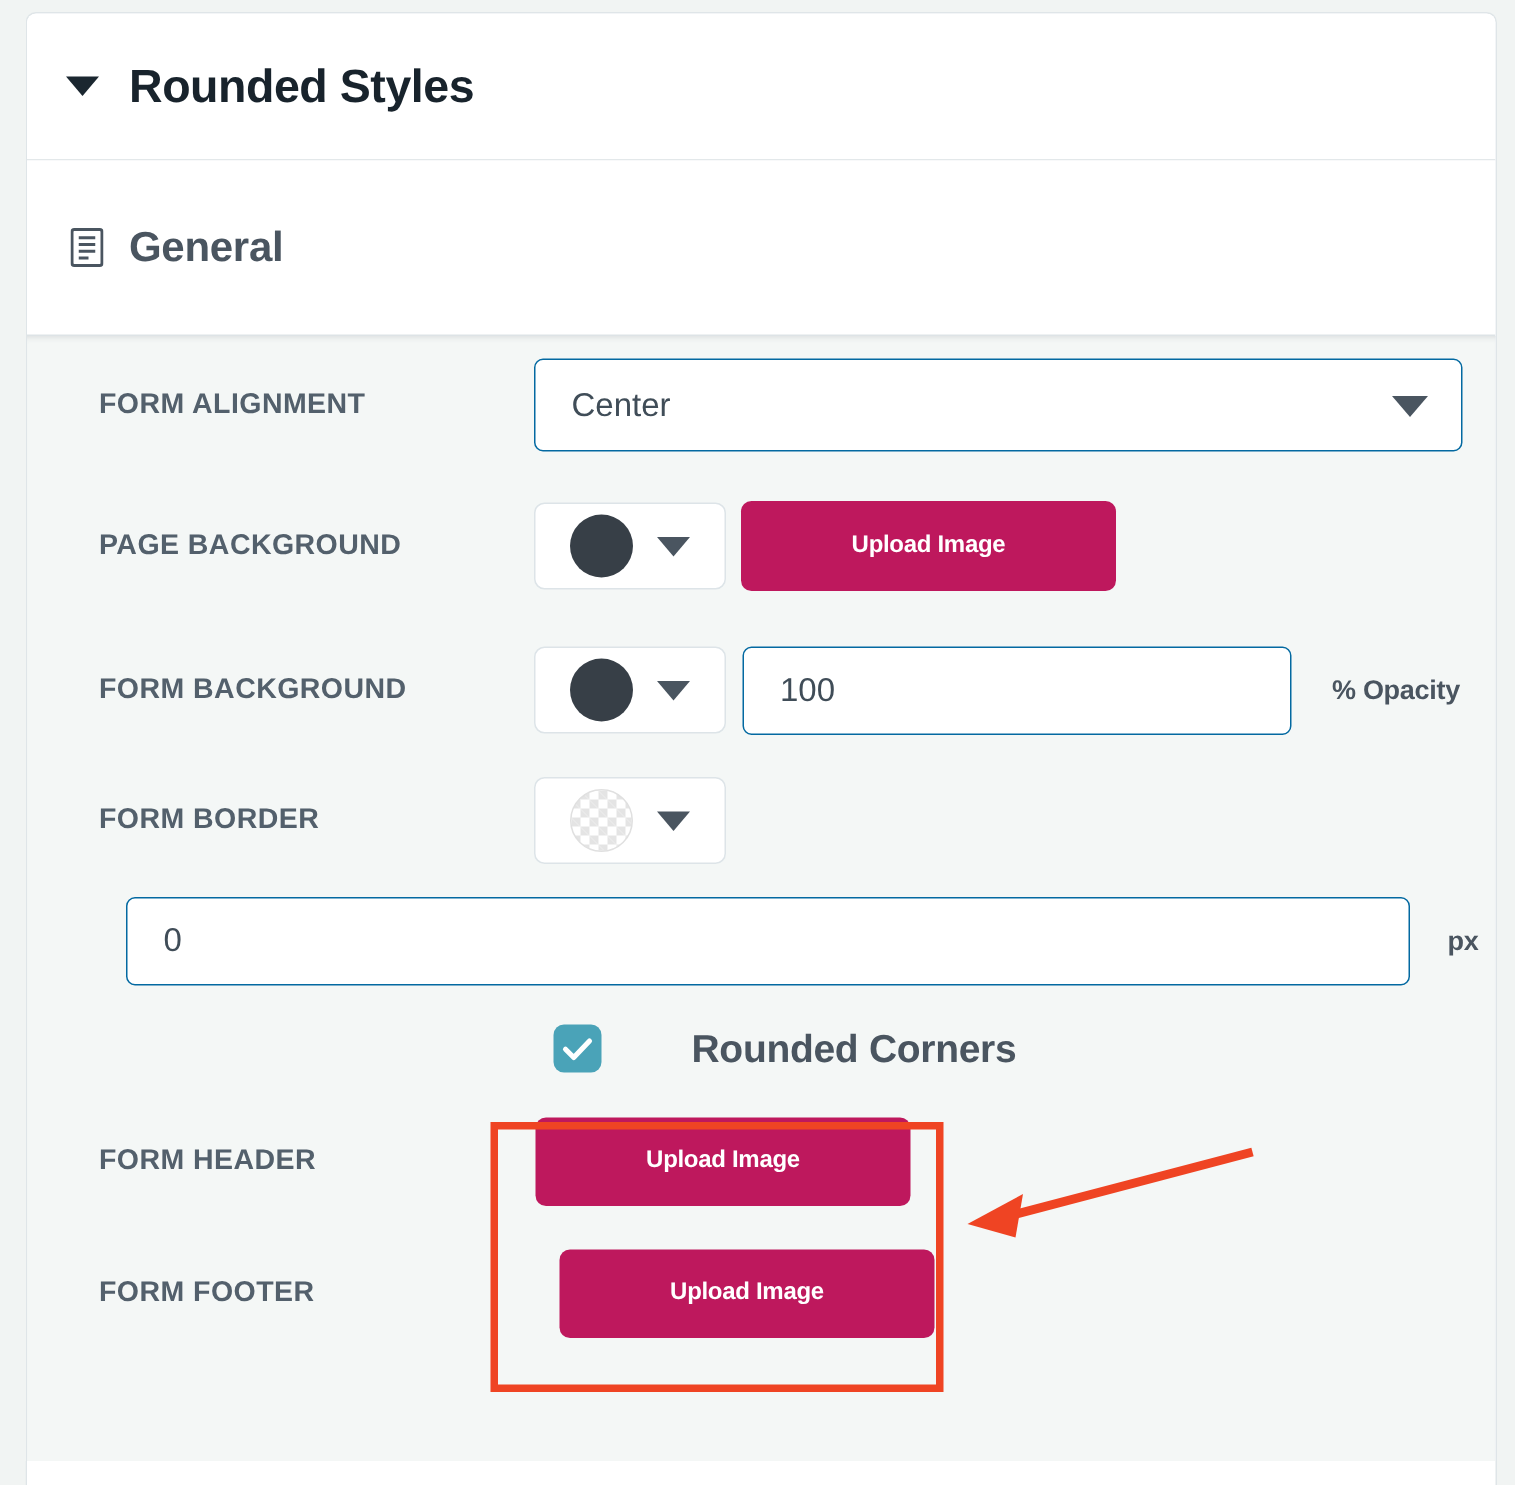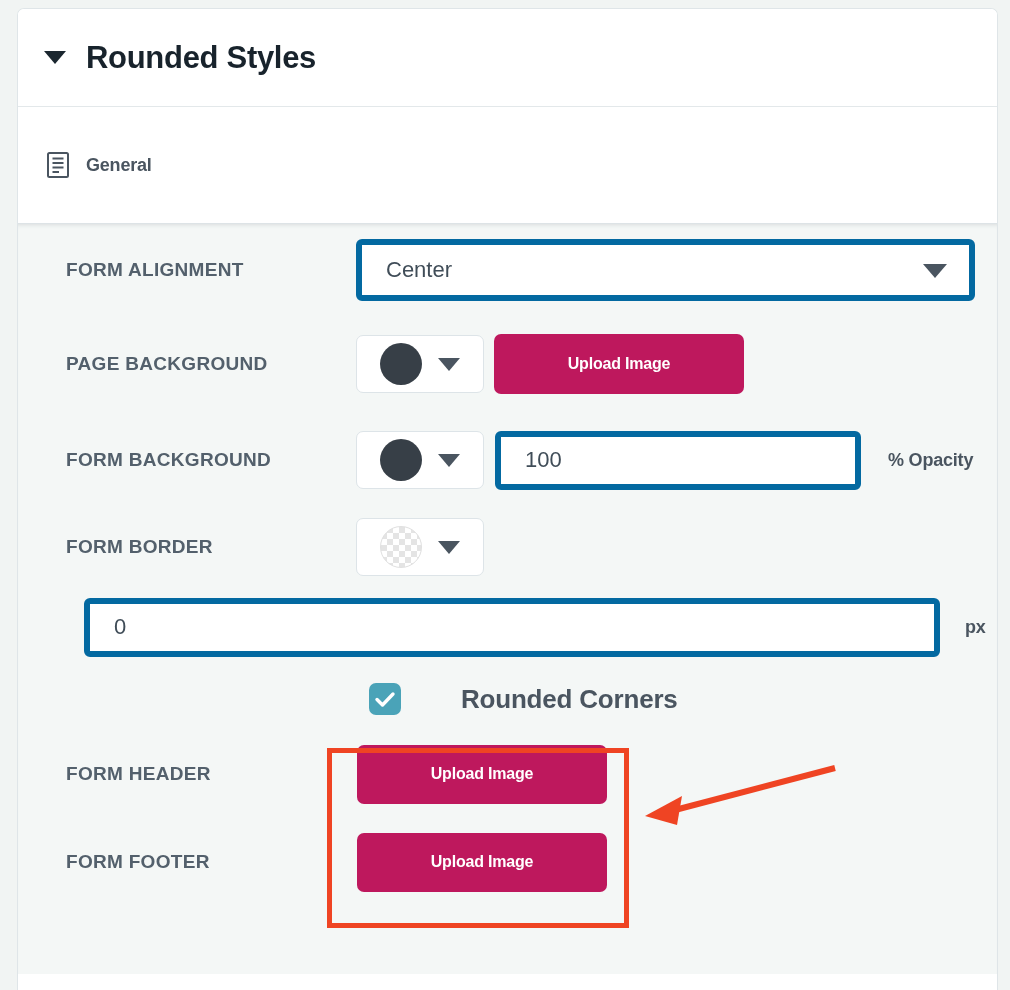--- a/index.html
+++ b/index.html
@@ -67,21 +67,21 @@
     border-bottom: 1px solid #dde3e6;
   }
   .doc-icon {
     width: 22px;
     height: 26px;
     margin-right: 17px;
     flex: 0 0 auto;
     display: block;
   }
   .sub-title {
-    font-size: 18px;
+    font-size: 28px;
     font-weight: bold;
     color: #4a5560;
     letter-spacing: -0.2px;
   }
 
   
   .panel-body {
     background: #f4f7f6;
     padding: 0;
     position: relative;
@@ -103,21 +103,21 @@
     font-weight: bold;
     color: #53606c;
     letter-spacing: 0.3px;
     width: 290px;
     flex: 0 0 auto;
   }
 
   
   .input-box {
     background: #ffffff;
-    border: 6px solid #0369a1;
+    border: 1px solid #0369a1;
     border-radius: 6px;
     box-sizing: border-box;
     display: flex;
     align-items: center;
     font-size: 22px;
     color: #404d58;
     padding-left: 24px;
   }
 
   .select-box {
@@ -323,21 +323,21 @@
         </span>
         <span class="checkbox-label">Rounded Corners</span>
       </div>
     </div>
 
     <div class="row" style="height:88px;">
       <span class="field-label">FORM HEADER</span>
       <button class="btn-upload" style="width:250px;height:59px;margin-left:1px;">Upload Image</button>
     </div>
 
-    <div class="row" style="height:88px;">
+    <div class="row" style="height:88px;gap:16px;">
       <span class="field-label">FORM FOOTER</span>
       <button class="btn-upload" style="width:250px;height:59px;margin-left:1px;">Upload Image</button>
     </div>
 
   </div>
 </div>
 
 <div class="bottom-strip"></div>
 
 <div class="annot-rect" style="left:327px;top:748px;width:302px;height:180px;"></div>

